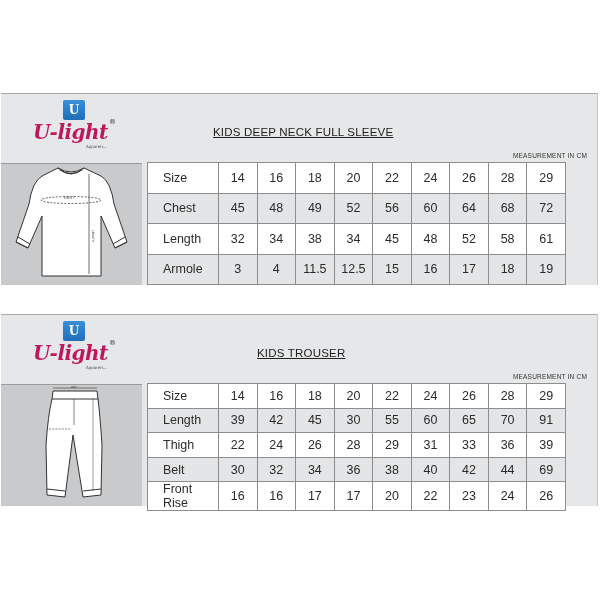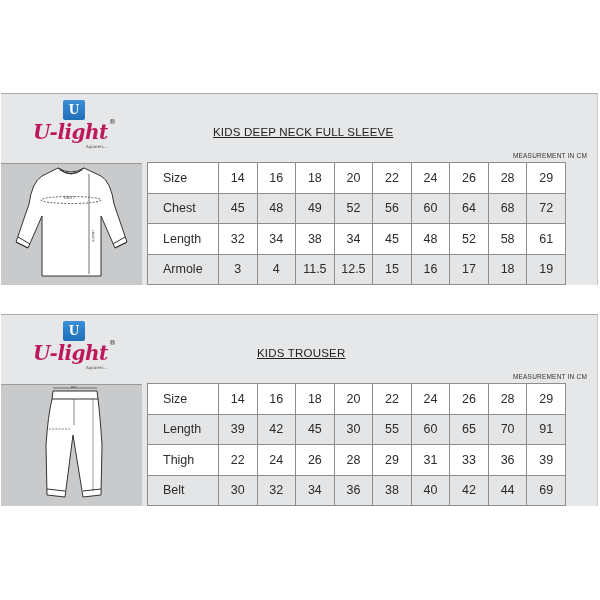--- a/index.html
+++ b/index.html
@@ -216,15 +216,27 @@
       <td>30</td>
       <td>32</td>
       <td>34</td>
       <td>36</td>
       <td>38</td>
       <td>40</td>
       <td>42</td>
       <td>44</td>
       <td>69</td>
     </tr>
+    <tr>
+      <td class="lbl">Front Rise</td>
+      <td>16</td>
+      <td>16</td>
+      <td>17</td>
+      <td>17</td>
+      <td>20</td>
+      <td>22</td>
+      <td>23</td>
+      <td>24</td>
+      <td>26</td>
+    </tr>
   </tbody>
     </table>
 </div>
 
 </body></html>

